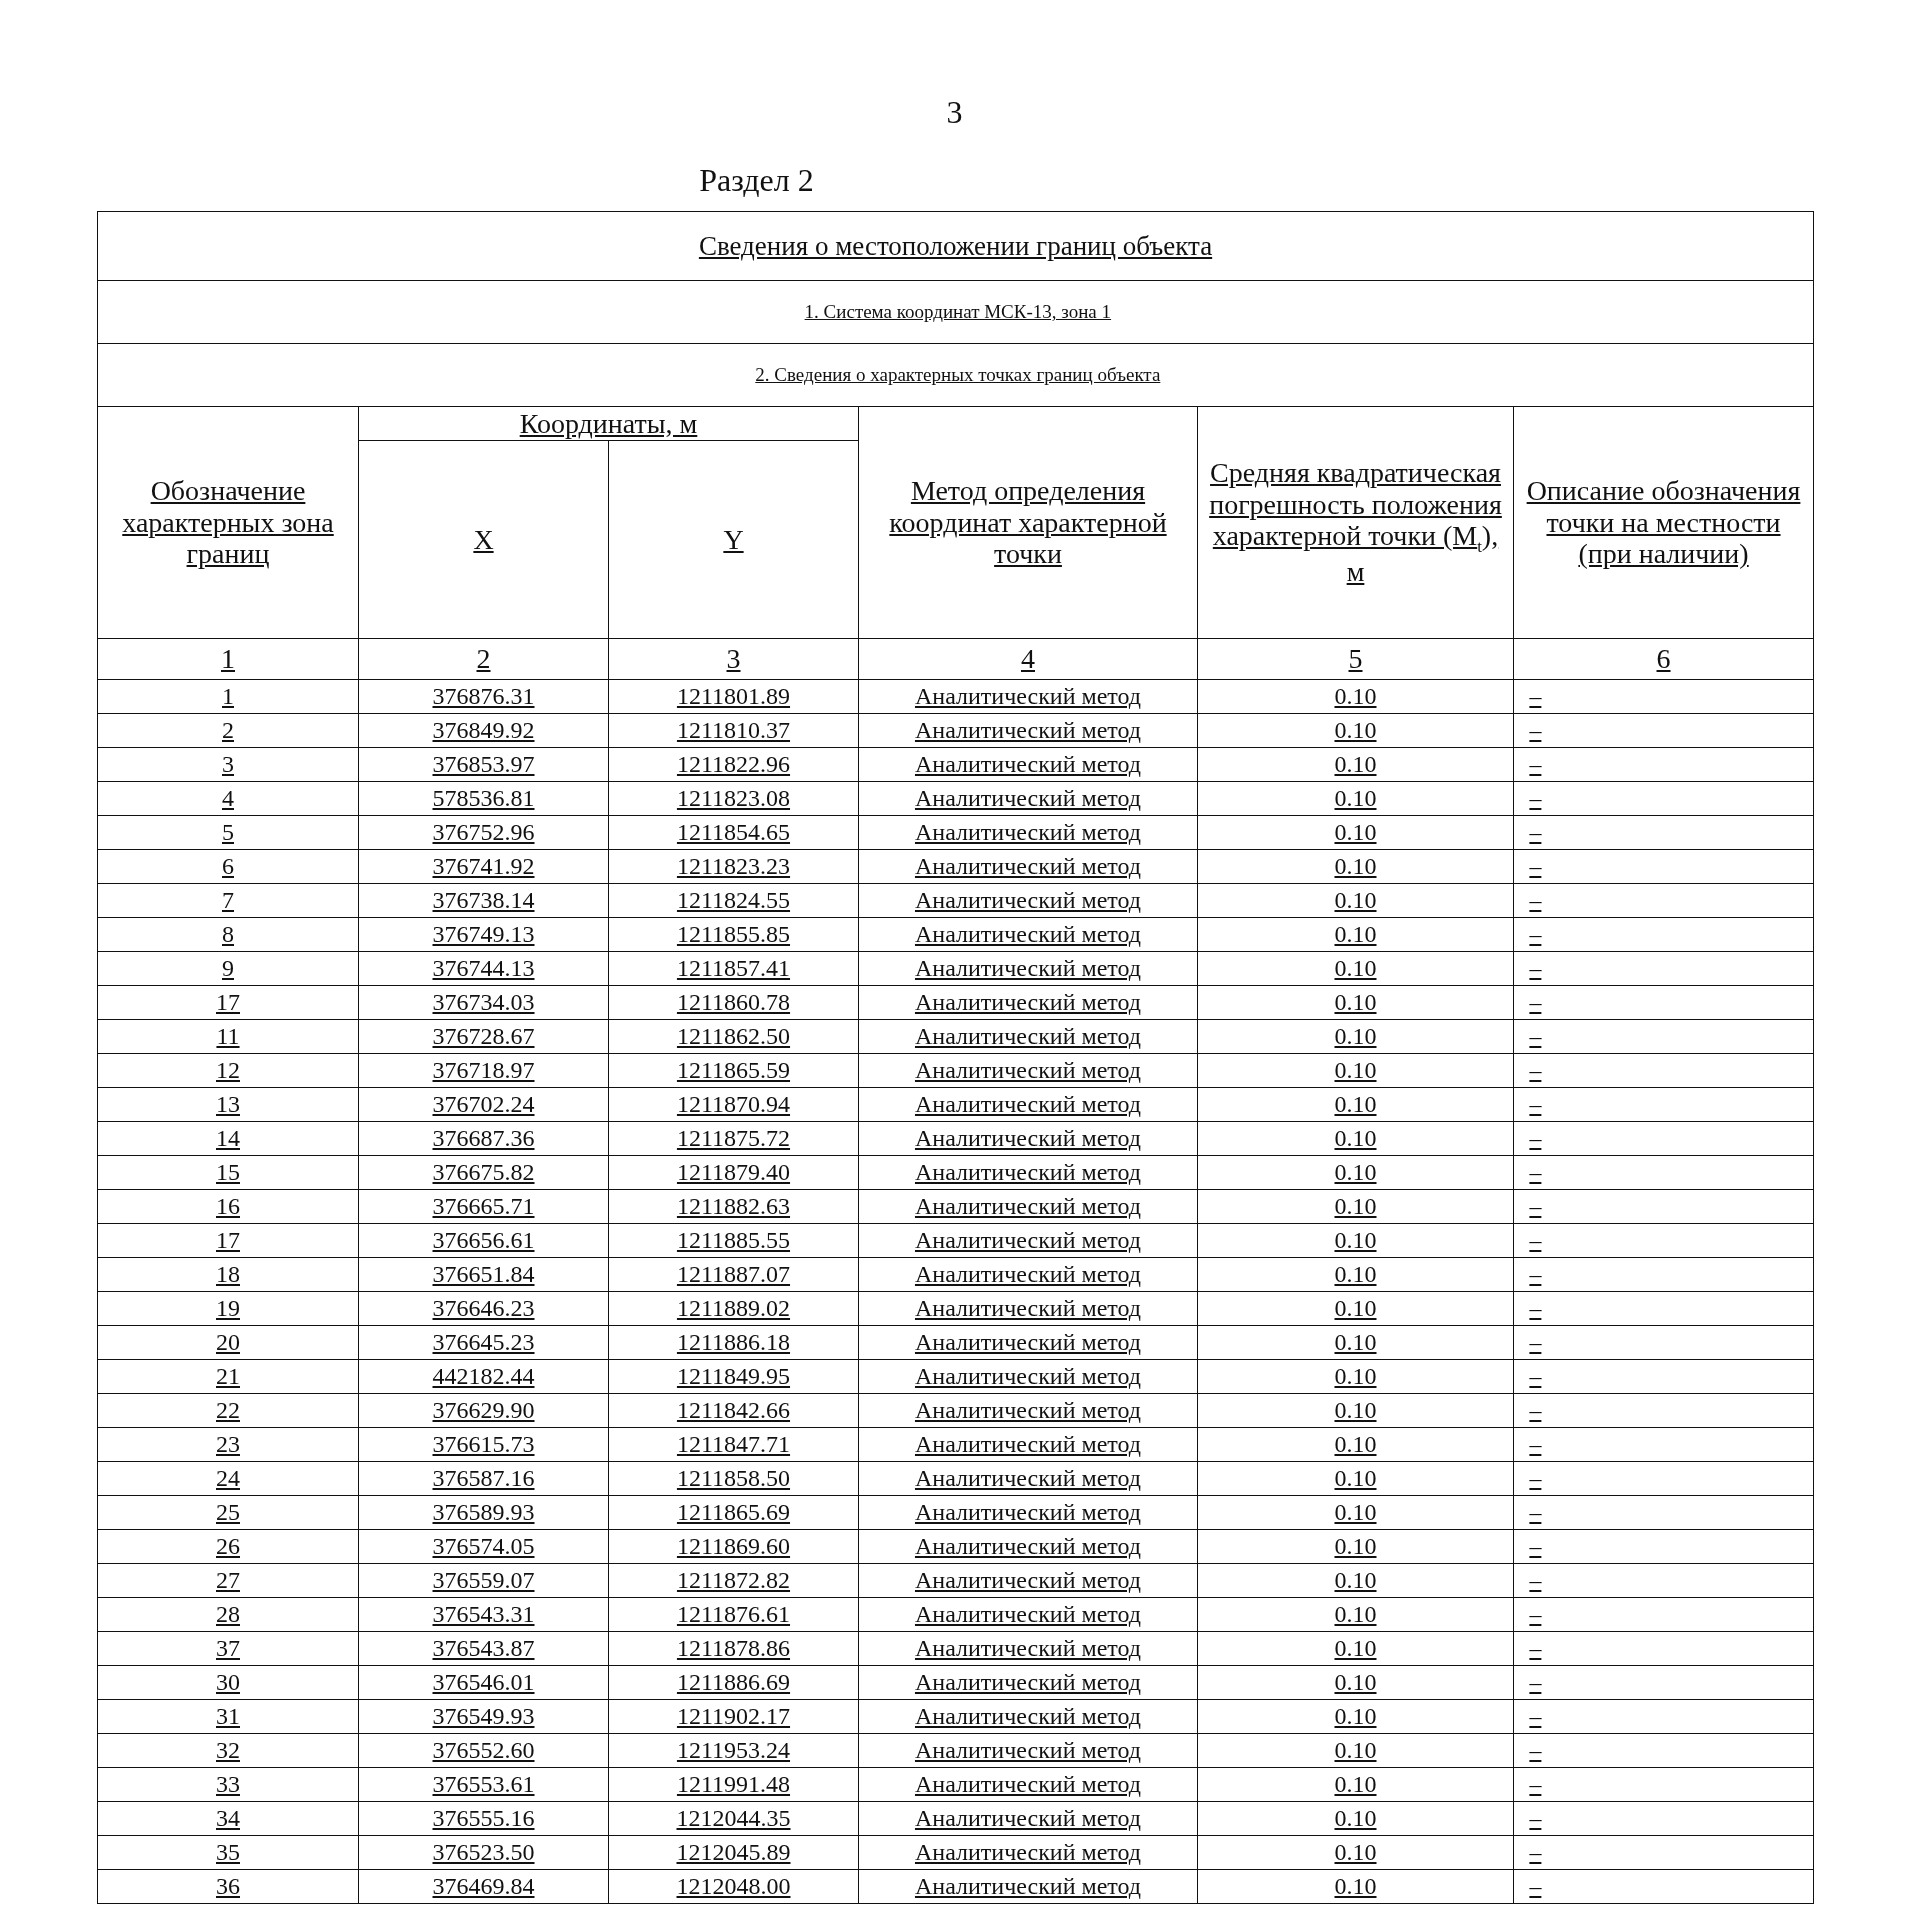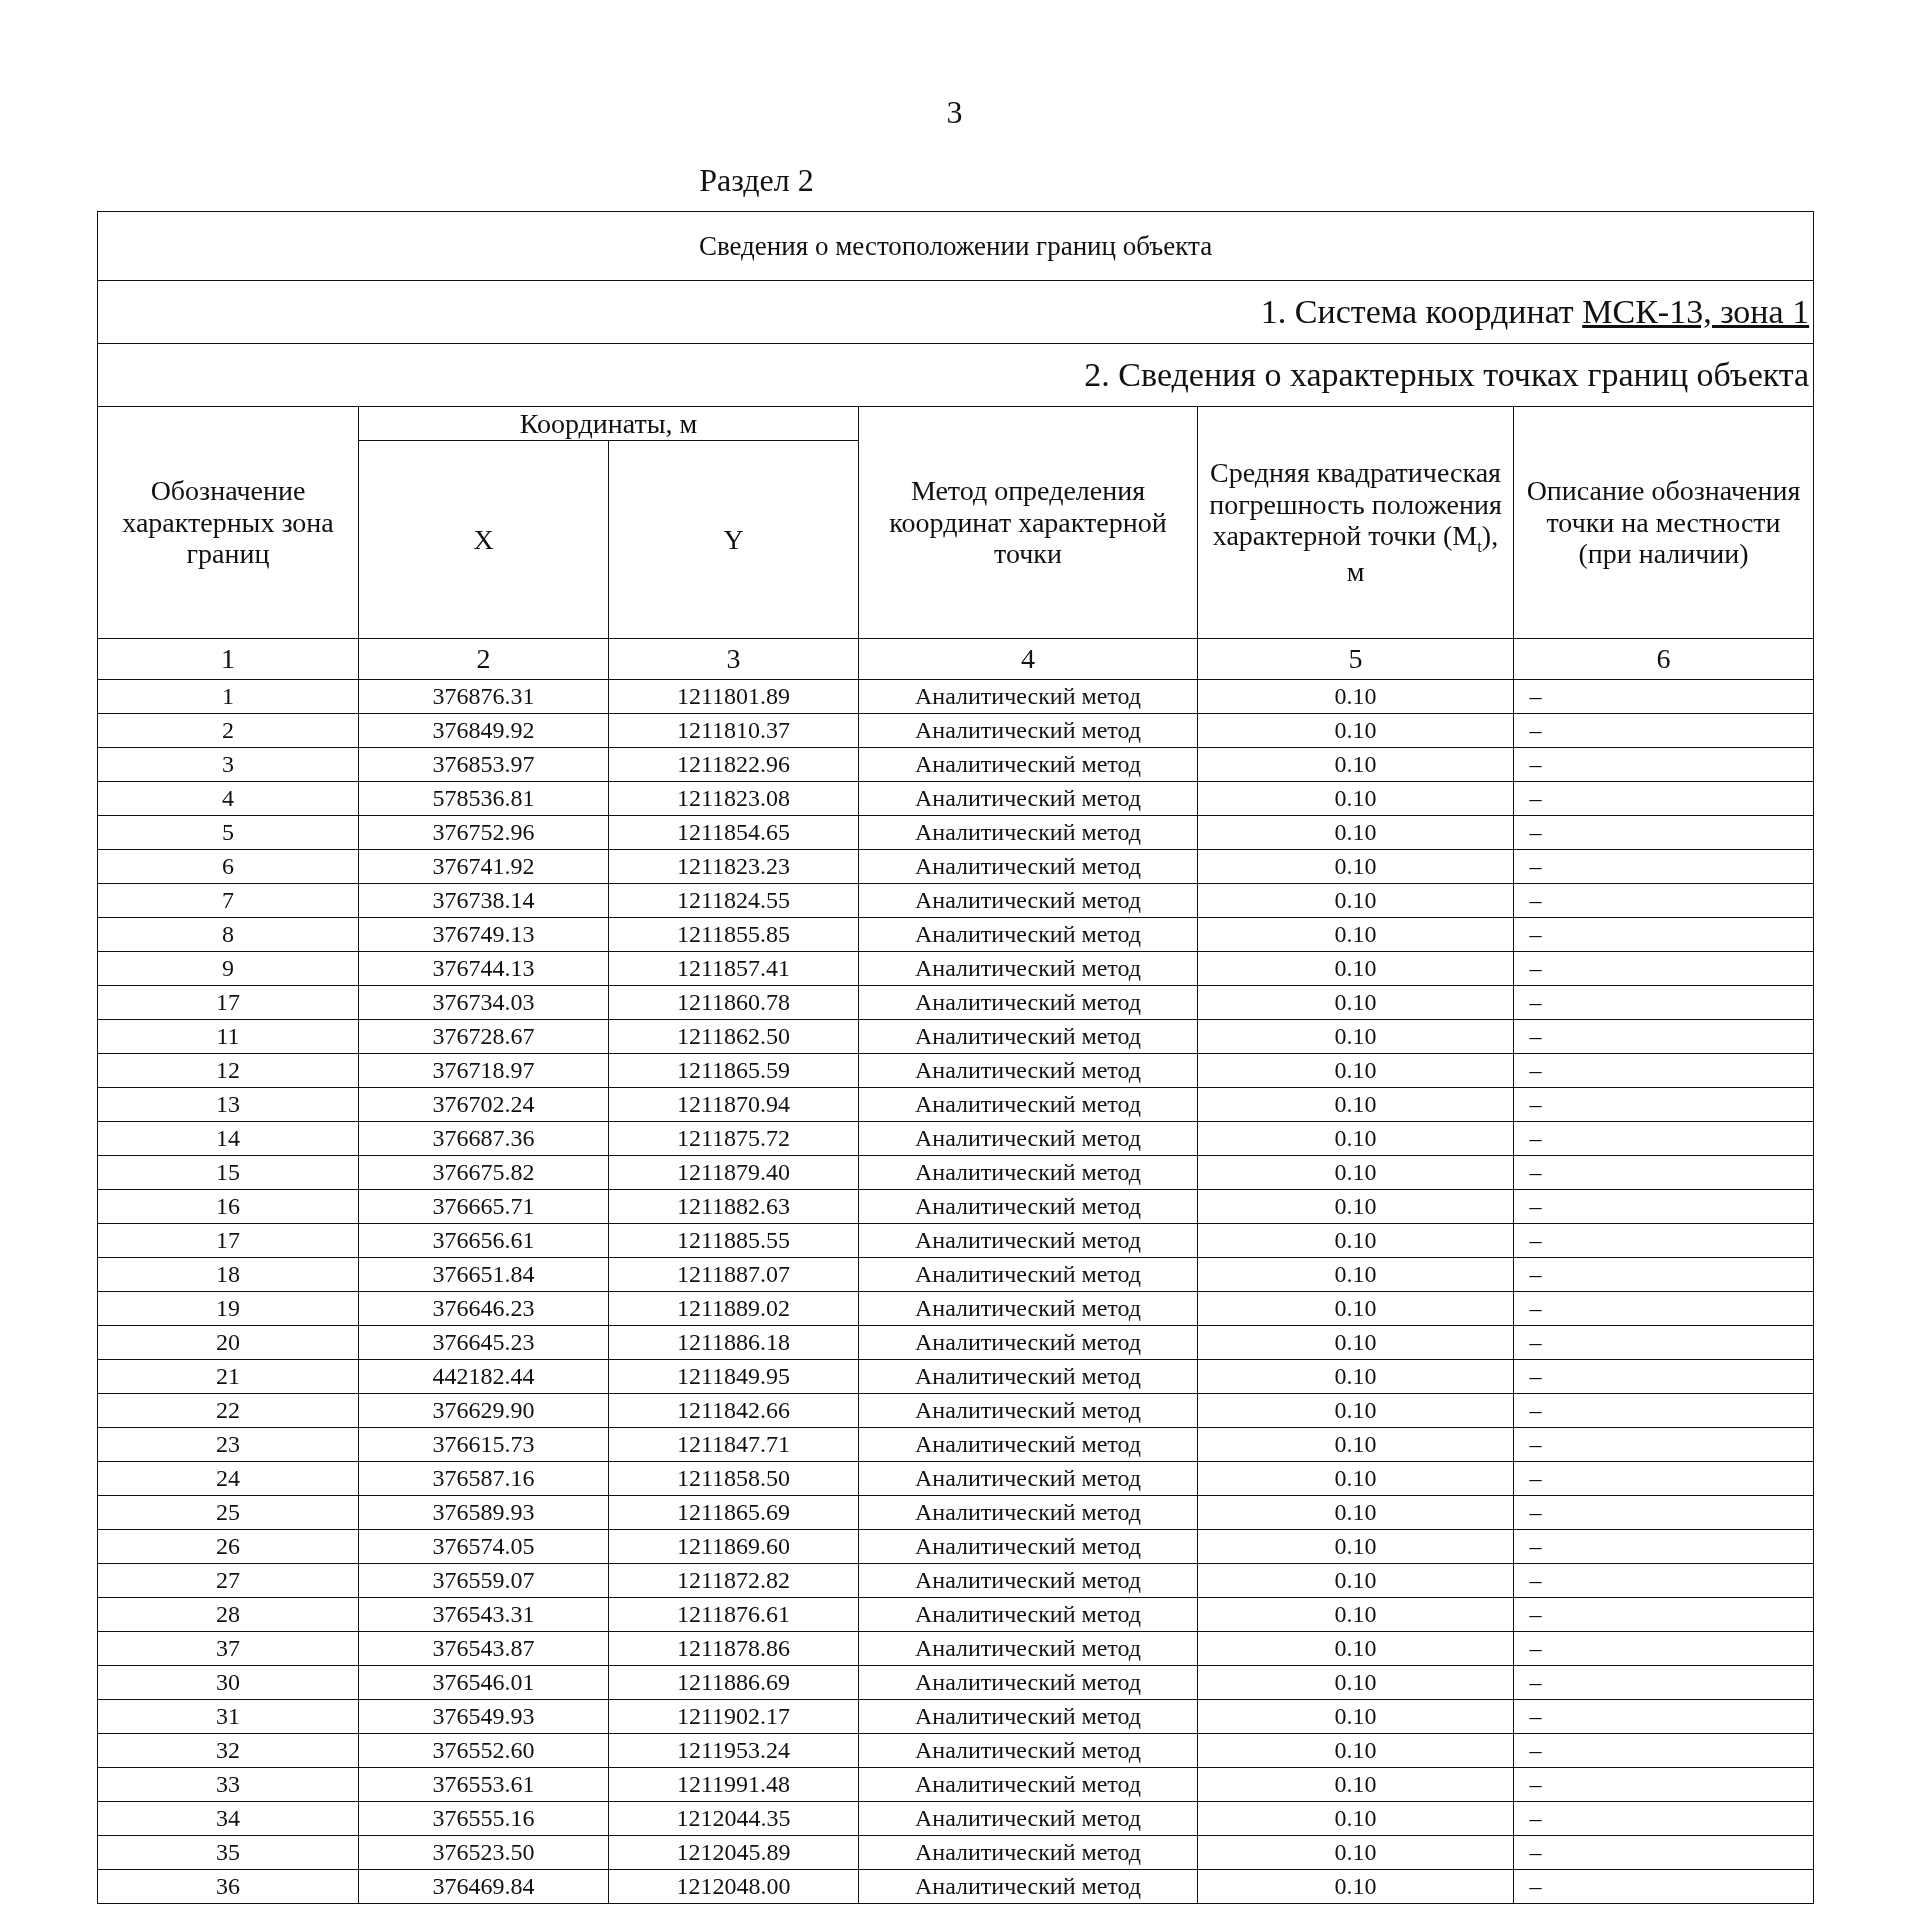--- a/index.html
+++ b/index.html
@@ -12,27 +12,28 @@
       text-align: center; font-size: 32px;
     }
     .section-title {
       position: absolute; left: 0; width: 1513px; top: 162px;
       text-align: center; font-size: 32px;
     }
     .doc-table {
       position: absolute; left: 97px; top: 211px; width: 1717px;
       border-collapse: collapse; table-layout: fixed;
       border: 1.9px solid #111;
+      text-decoration: underline;
     }
     .doc-table td {
       border: 1.5px solid #111; font-size: 25.4px; text-align: center;
       vertical-align: middle; padding: 0 3.9px; line-height: 1.12;
     }
     .doc-table tr.banner td { height: 68px; font-size: 27px; }
-    .doc-table tr.sub td { height: 62px; text-align: right; padding-left: 8.5px; font-size: 34px; }
+    .doc-table tr.sub td { height: 62px; text-align: center; padding-left: 8.5px; font-size: 19px; }
     .doc-table tr.sub td u { text-decoration: underline; }
     .doc-table tr.hdr1 td { height: 33px; font-size: 28px; margin-top: 37px; }
     .doc-table tr.hdr2 td { height: 197px; }
     .doc-table td.hdr-big { font-size: 28px; }
     .doc-table tr.colnum td { height: 40px; font-size: 28px; }
     .doc-table tr.data td { height: 33px; font-size: 24px; }
     .doc-table tr.data td.desc { text-align: left; padding-left: 15.4px; }
     sub { font-size: 0.6em; }
   </style>
 </head>

